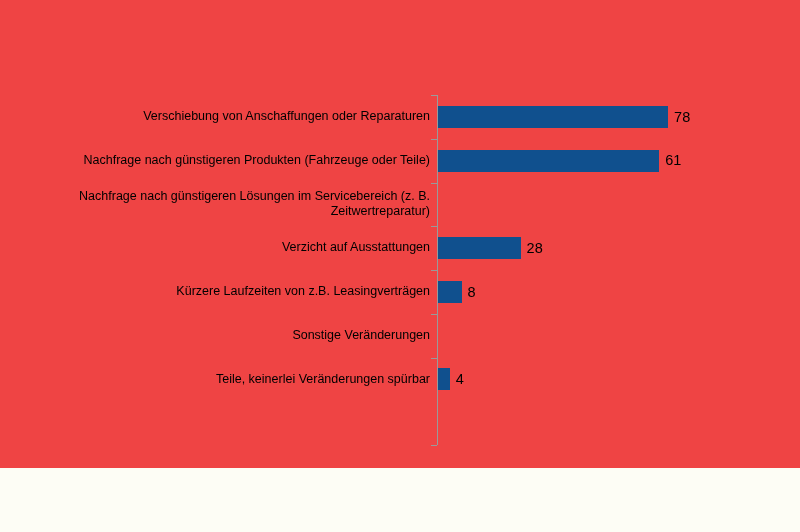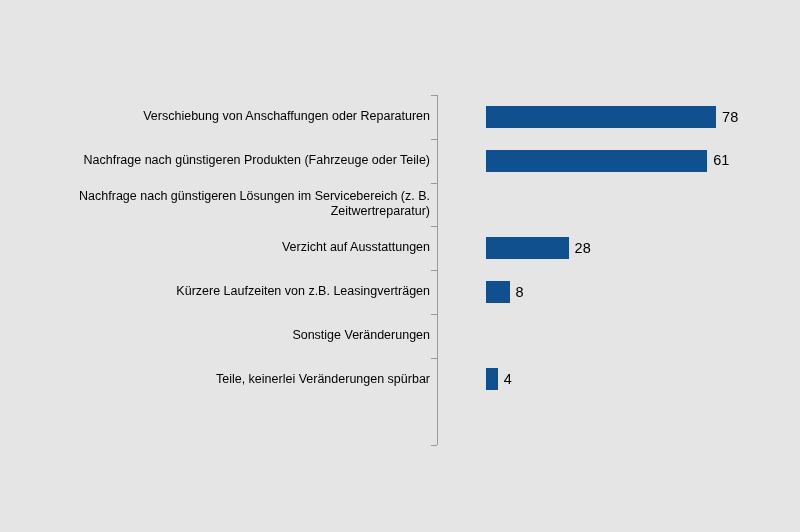--- a/index.html
+++ b/index.html
@@ -9,22 +9,22 @@
   body {
     width: 800px;
     height: 532px;
     background: #fdfdf5;
     font-family: "Liberation Sans", sans-serif;
     overflow: hidden;
   }
   #chart-root {
     position: relative;
     width: 800px;
-    height: 532px;
-    background: #e5e5e5;
+    height: 468px;
+    background: #ef4444;
   }
   
   .plot {
     position: absolute;
     left: 0;
     top: 0;
     width: 800px;
     height: 532px;
   }
   .axis-line {
@@ -69,21 +69,20 @@
     background: #9a9a9a;
     top: 0;
   }
   .bar-wrap {
     position: absolute;
     left: 438px;
     top: 0;
     height: 43.75px;
     display: flex;
     align-items: center;
-    margin-left: 48px;
   }
   .bar {
     height: 22px;
     background: #10508e;
   }
   .bar-value {
     font-size: 14.5px;
     color: #000000;
     margin-left: 6px;
     line-height: 1;

